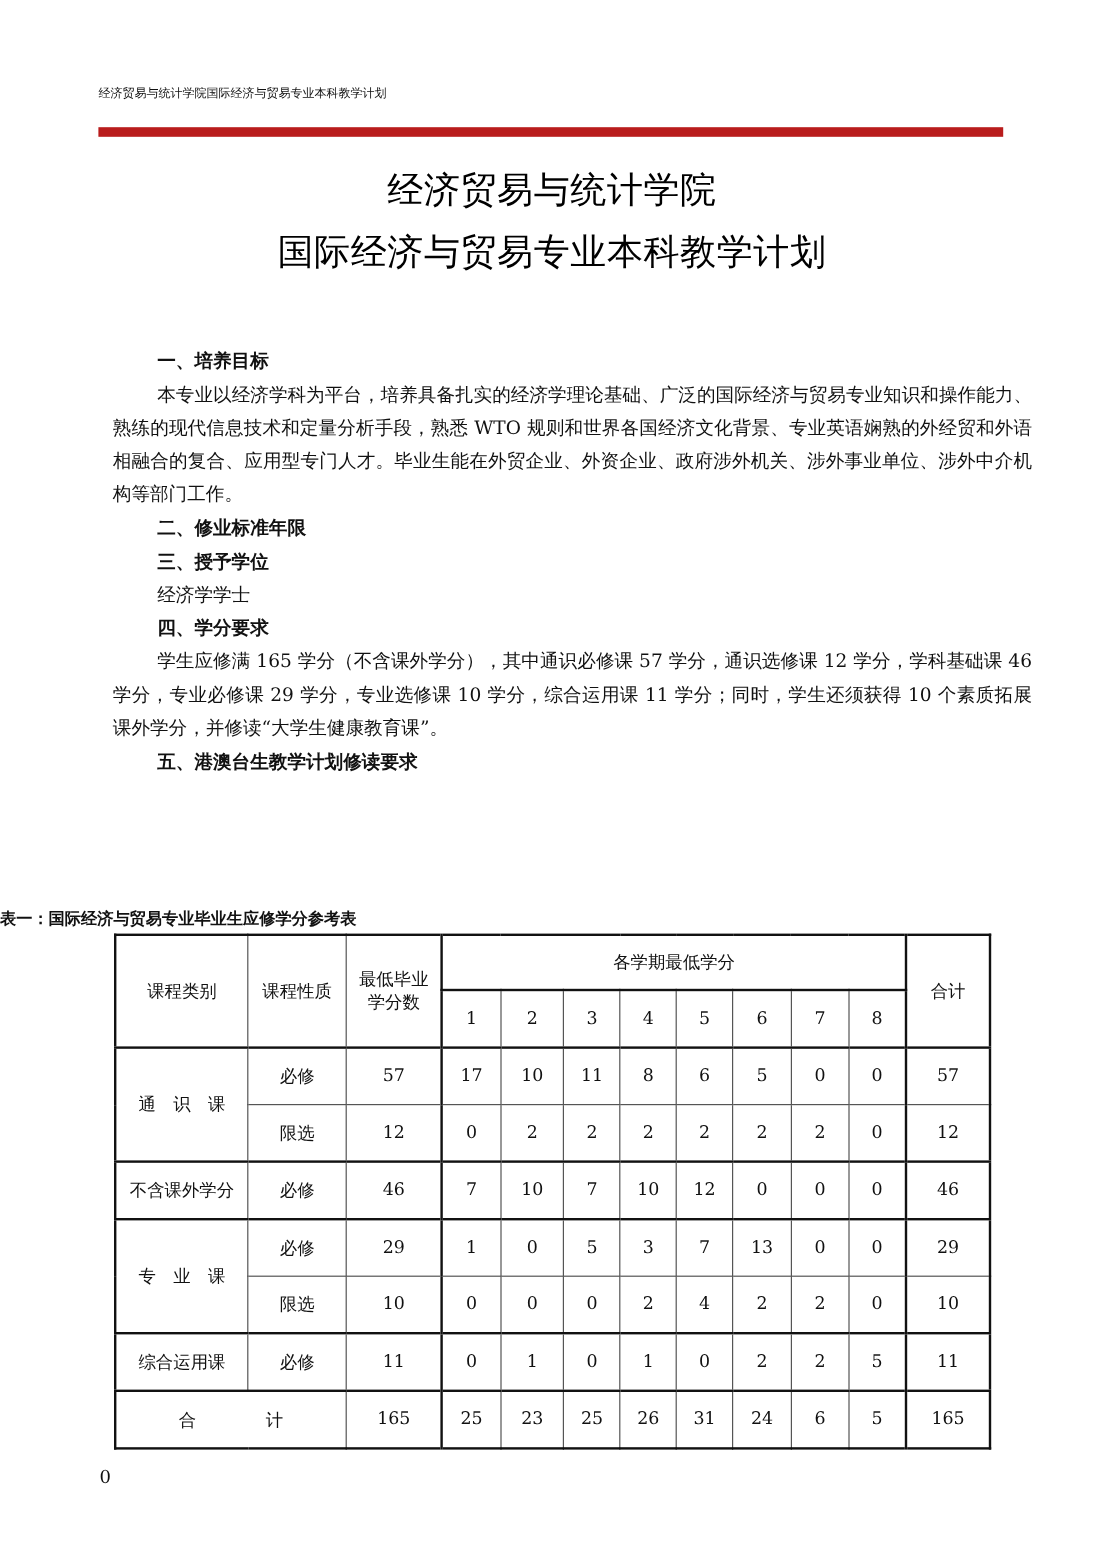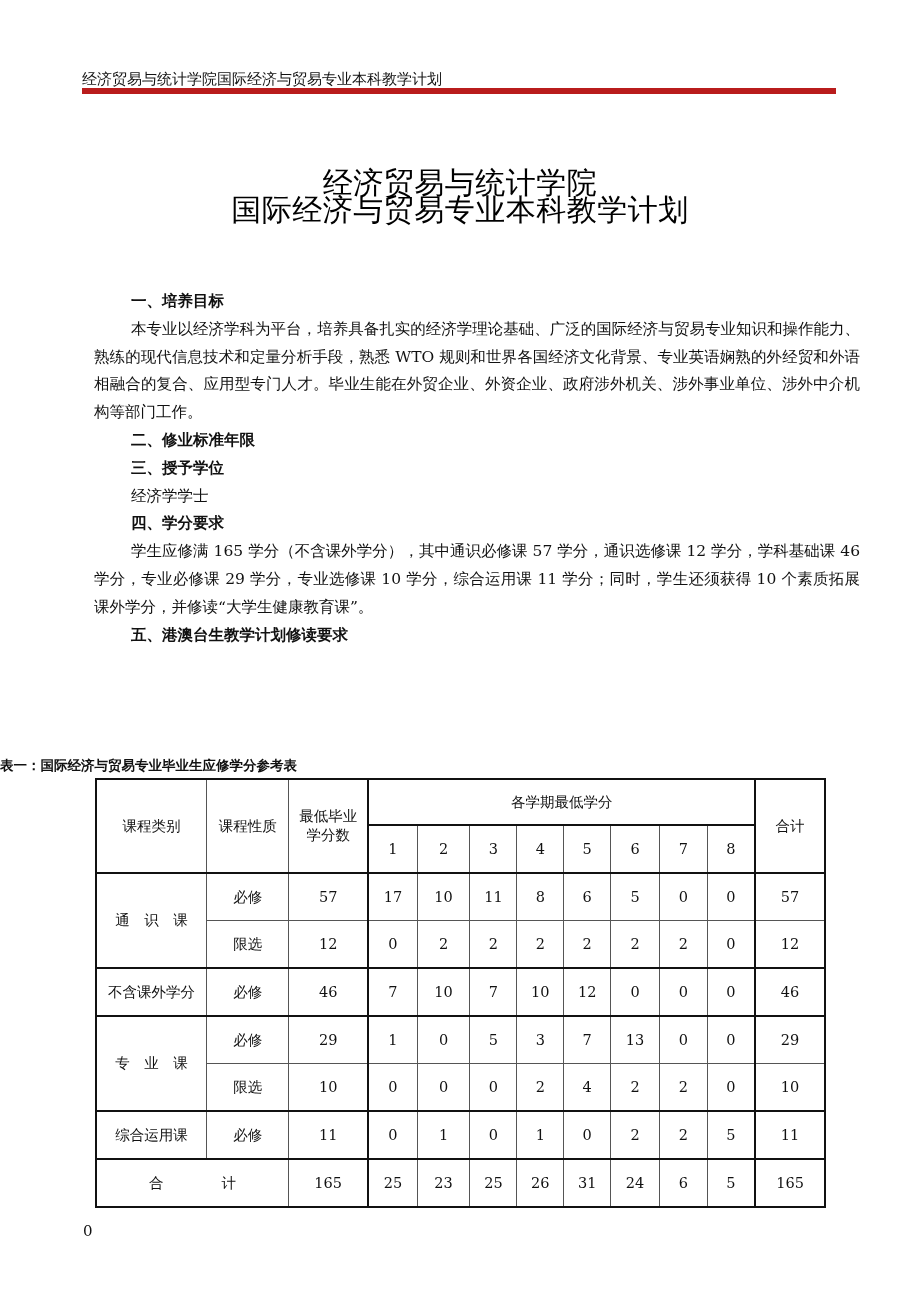--- a/index.html
+++ b/index.html
@@ -1,22 +1,22 @@
 <!DOCTYPE html>
 <html><head>
 <meta charset="utf-8">
 <style>
   html, body { margin: 0; padding: 0; background: #ffffff; }
   body { width: 920px; height: 1302px; position: relative; overflow: hidden;
          font-family: "DejaVu Serif", "Liberation Serif", serif; color: #111; }
   .running-header { position: absolute; left: 82px; top: 70px; width: 754px;
-         font-size: 15px; line-height: 18px; border-bottom: 6px solid #b91c1c; padding-bottom: 0; }
+         font-size: 10px; line-height: 18px; border-bottom: 8px solid #b91c1c; padding-bottom: 18px; }
   .title { position: absolute; left: 0; width: 920px; text-align: center;
          font-family: "DejaVu Sans", "Liberation Sans", sans-serif; font-size: 30px; letter-spacing: 0.5px; color: #000; }
-  .title1 { top: 138px; margin-top: 25px; }
+  .title1 { top: 138px; }
   .title2 { top: 190px; }
   .body-text { position: absolute; left: 82px; top: 288px; width: 766px; font-size: 15.5px; line-height: 27.8px; margin-left: 12px; }
   .h { font-family: "DejaVu Sans", "Liberation Sans", sans-serif; font-weight: bold; padding-left: 37px; font-size: 15.5px; }
   .p { text-indent: 37px; text-align: justify; }
   .pn { padding-left: 37px; }
   .caption { position: absolute; left: 0; width: 920px; top: 757px; 
          font-family: "DejaVu Sans", "Liberation Sans", sans-serif; font-weight: bold; font-size: 13.5px; }
   table.credits { position: absolute; left: 95px; top: 778px; width: 731px; border-collapse: collapse;
          border: 2.5px solid #111; font-size: 14.5px; }
   table.credits td { border: 1px solid #555; text-align: center; vertical-align: middle; padding: 0; height: 46px; }

